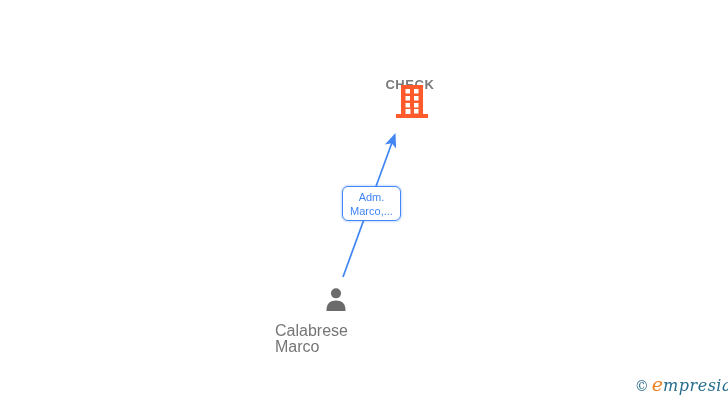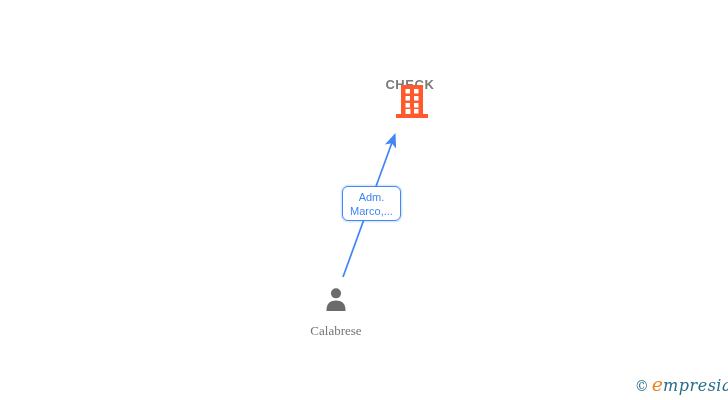--- a/index.html
+++ b/index.html
@@ -26,25 +26,23 @@
     line-height: 16px;
     letter-spacing: 0.6px;
     white-space: pre-wrap;
   }
   .company-icon { left: 387px; top: 83px; width: 34px; height: 37px; }
 
   
   .person-icon { left: 314px; top: 286px; width: 28px; height: 28px; }
   .person-name {
     left: 267px; top: 323px; width: 122px;
-    text-align: center;
-    font-size: 13px;
+    font-size: 16px;
     color: #757575;
     line-height: 16px;
-    font-family: Liberation Serif, serif;
   }
 
   
   .edge-label {
     left: 334px; top: 186px; width: 57px; height: 33px;
     background: #ffffff;
     border: 1.5px solid #4285f4;
     border-radius: 6px;
     box-shadow: 0 0 0 1.5px rgba(66,133,244,0.18);
     display: flex; flex-direction: column;
@@ -105,19 +103,20 @@
     <div>Marco,...</div>
   </div>
 
   <svg class="abs person-icon node" viewBox="0 0 24 24">
     <circle cx="12" cy="6.3" r="4.3" fill="#6b6b6b"></circle>
     <path d="M12 12.4 c-4.8 0 -8.1 2.8 -8.1 7.6 l0 1.4 16.2 0 0 -1.4 c0 -4.8 -3.3 -7.6 -8.1 -7.6 z" fill="#6b6b6b"></path>
   </svg>
 
   <div class="abs person-name node">
     <div>Calabrese</div>
+    <div>Marco</div>
   </div>
 
   <div class="abs watermark">
     <span class="copy">©</span><span class="brand-e">e</span><span class="brand-rest">mpresia</span>
   </div>
 
 </div>
 
 </body></html>

